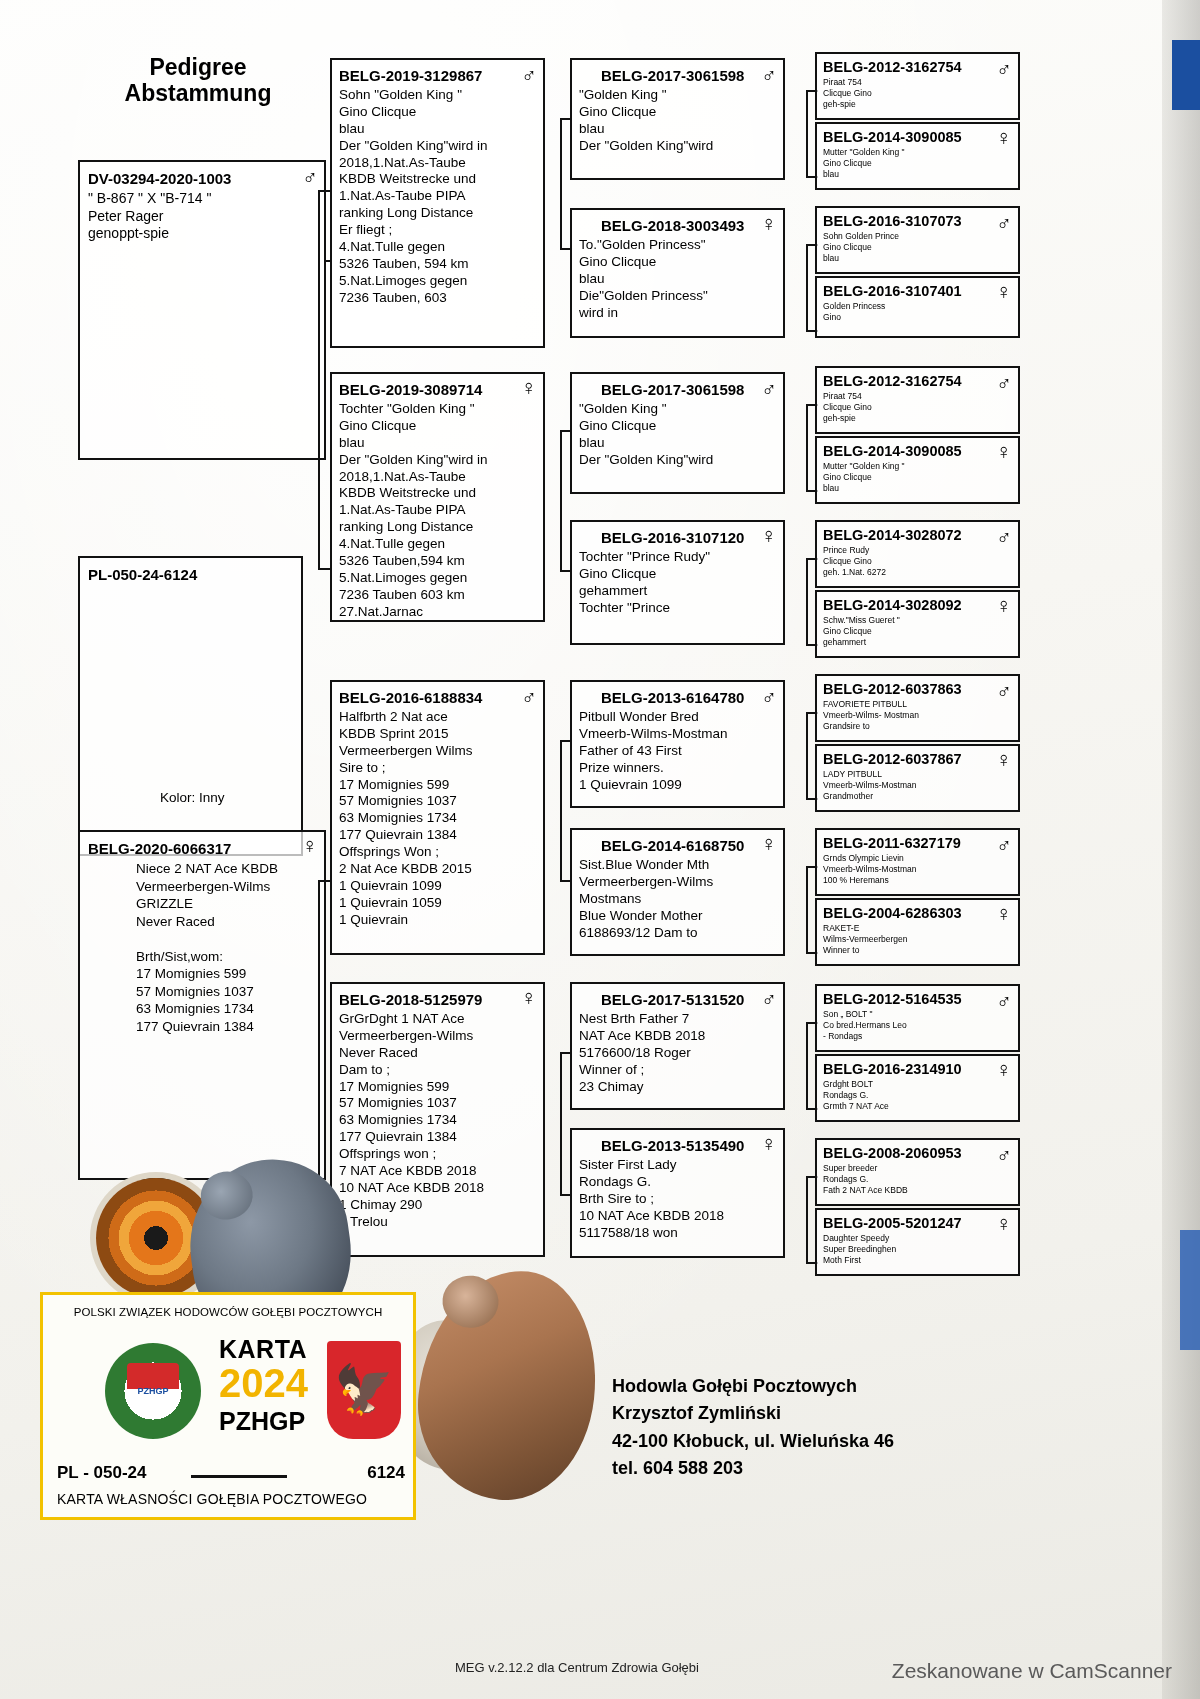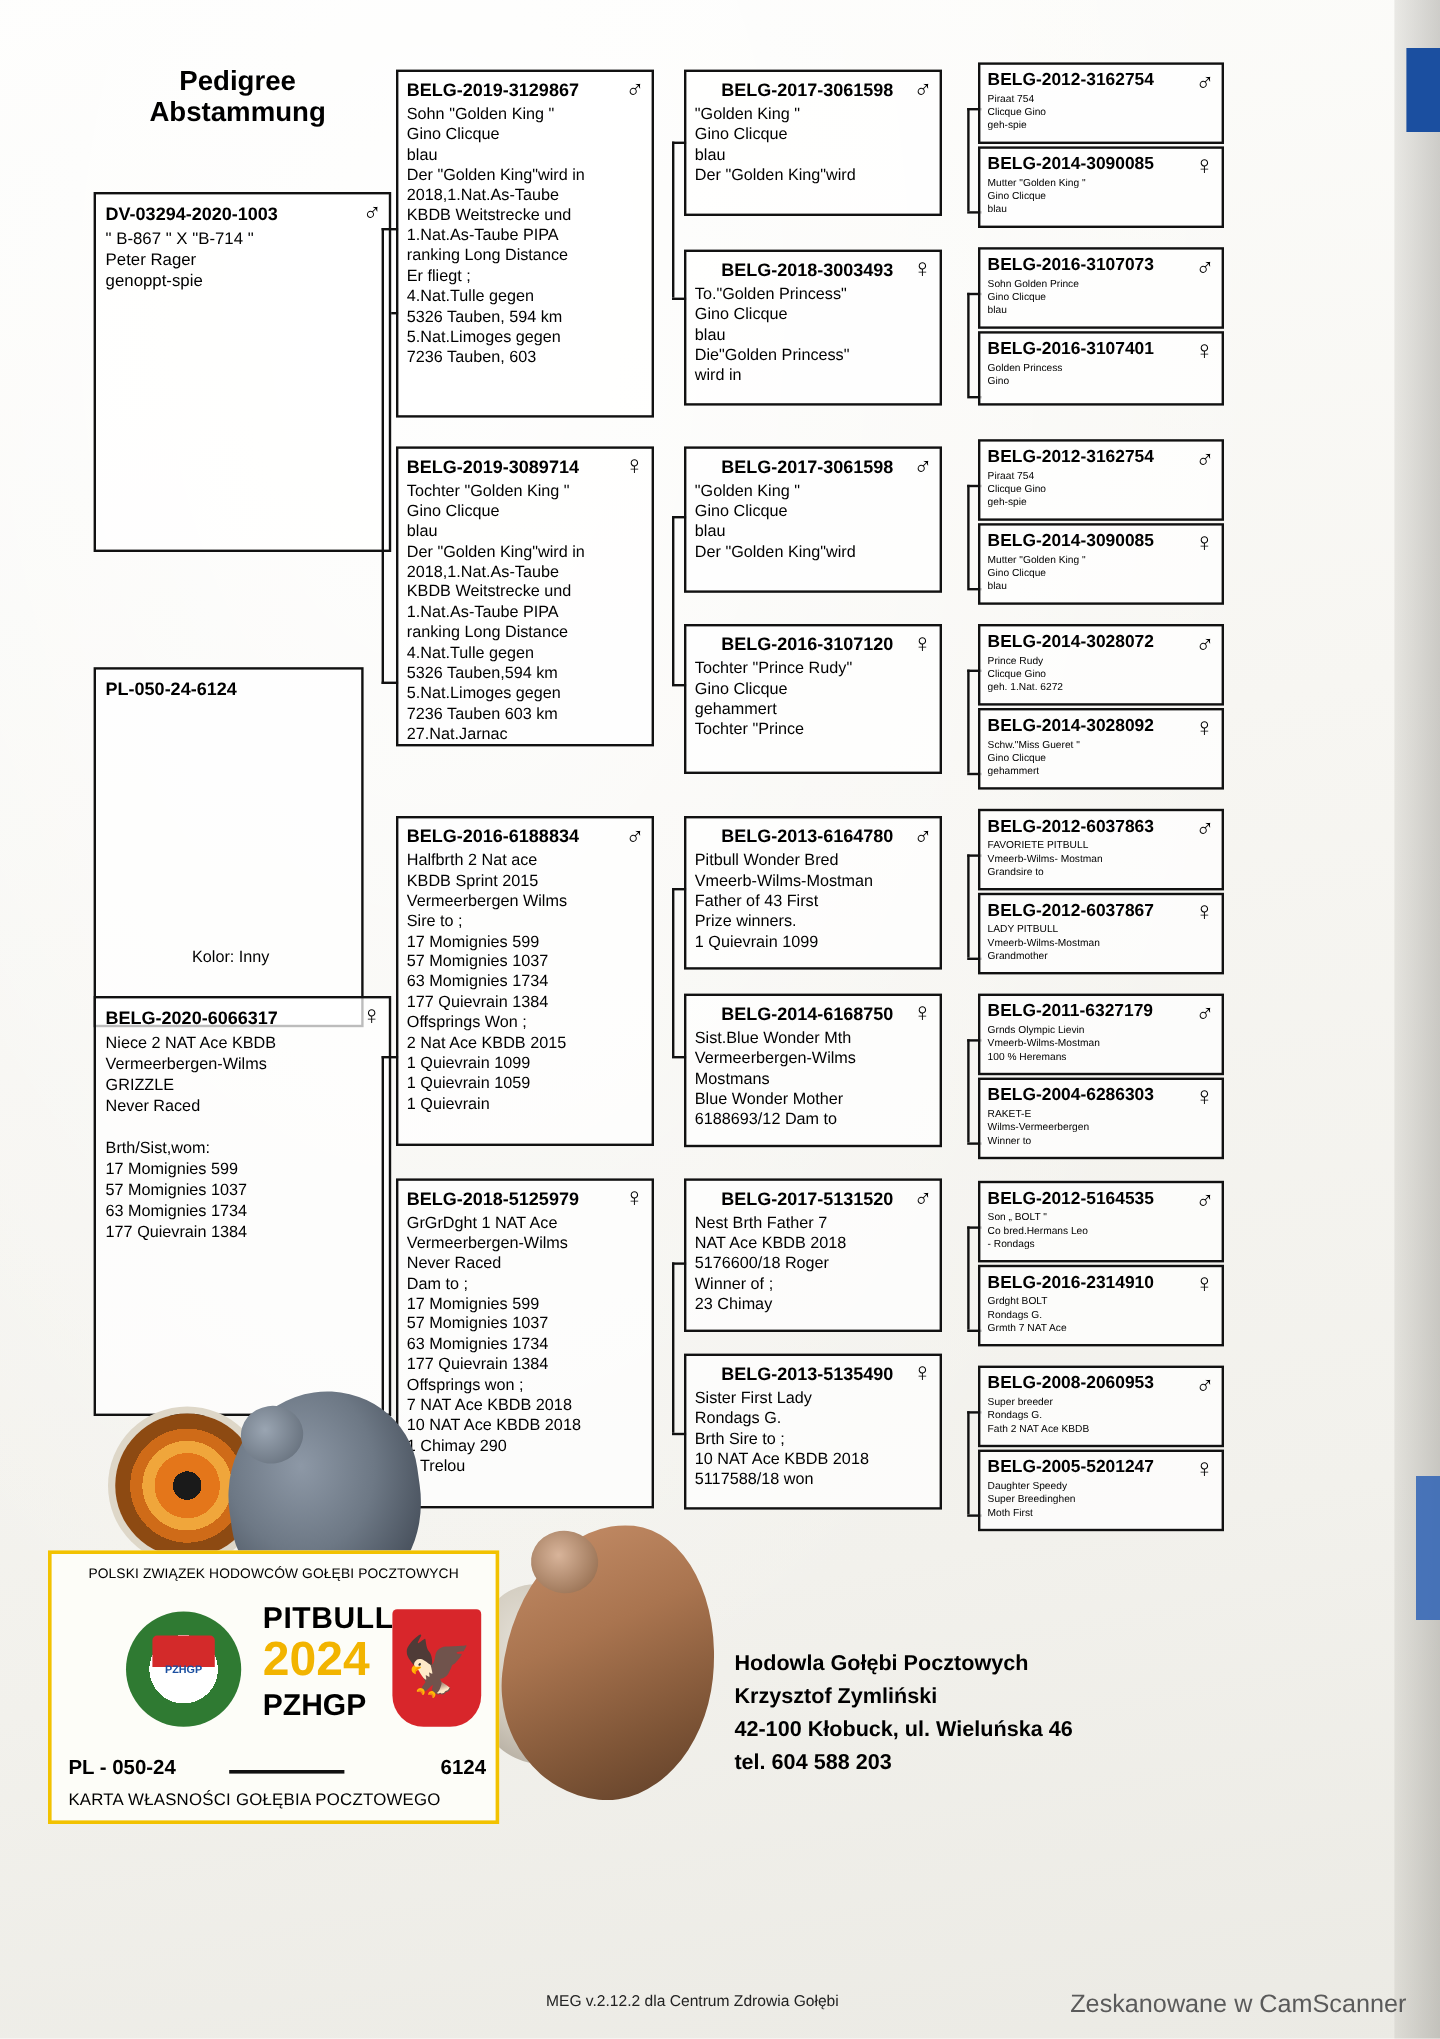--- a/index.html
+++ b/index.html
@@ -43,21 +43,21 @@
   
   .g0{left:78px;top:160px;width:248px;height:300px;}
   .g0 .hdr{font-size:15px;padding:8px 0 0 8px;}
   .g0 .body{font-size:14px;padding:3px 0 0 8px;line-height:1.25;}
 
   .g0b{left:78px;top:520px;width:225px;height:300px;margin-top:36px;}
   .g0b .hdr{font-size:15px;padding:8px 0 0 8px;}
 
   .g0c{left:78px;top:830px;width:248px;height:350px;}
   .g0c .hdr{font-size:15px;padding:8px 0 0 8px;}
-  .g0c .body{font-size:13.5px;padding:3px 0 0 8px;line-height:1.3;}
+  .g0c .body{font-size:13.5px;padding:3px 0 0 8px;line-height:1.3;margin-left:48px;}
 
   .kolor{position:absolute;left:160px;top:790px;font-size:13.5px;}
 
   
   .g1{left:330px;width:215px;}
   .g1 .hdr{font-size:15px;padding:7px 0 0 7px;}
   .g1 .body{font-size:13.5px;padding:3px 0 0 7px;line-height:1.25;}
 
   
   .g2{left:570px;width:215px;}
@@ -495,21 +495,21 @@
 <div class="eye"></div>
 <div class="pigeon1"></div>
 <div class="pigeon3"></div>
 <div class="pigeon2"></div>
 
 <div class="card">
   <div class="cardtop">POLSKI ZWIĄZEK HODOWCÓW GOŁĘBI POCZTOWYCH</div>
   <div class="wreath">
     <div class="shield">PZHGP</div>
   </div>
-  <div class="polska">PITBULL</div>
+  <div class="polska">KARTA</div>
   <div class="yr">2024</div>
   <div class="pzhgp">PZHGP</div>
   <div class="eagle">
       <span class="bird">🦅</span>
     </div>
   <div class="cardrow">
     <span>PL - 050-24</span>
     <span>6124</span>
   </div>
   <div class="dash"></div>

